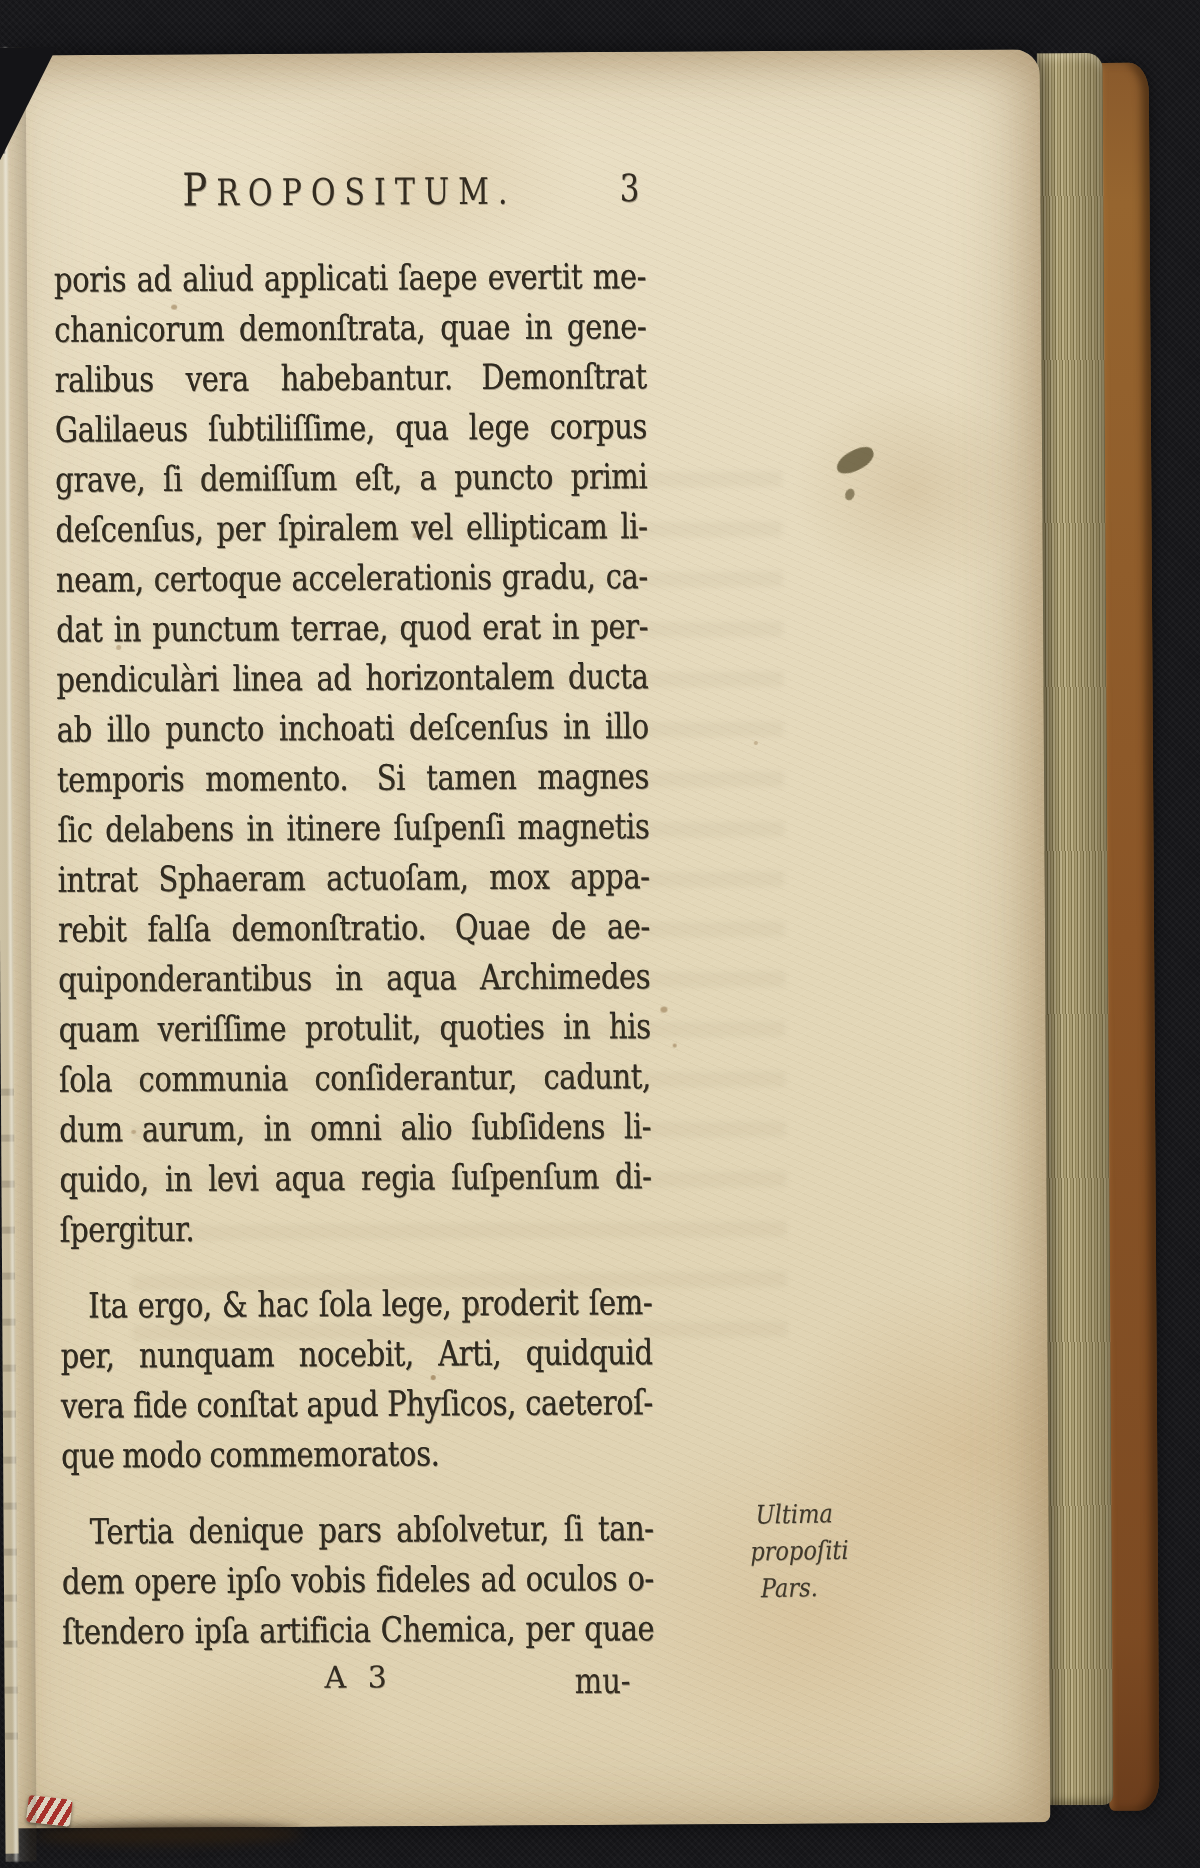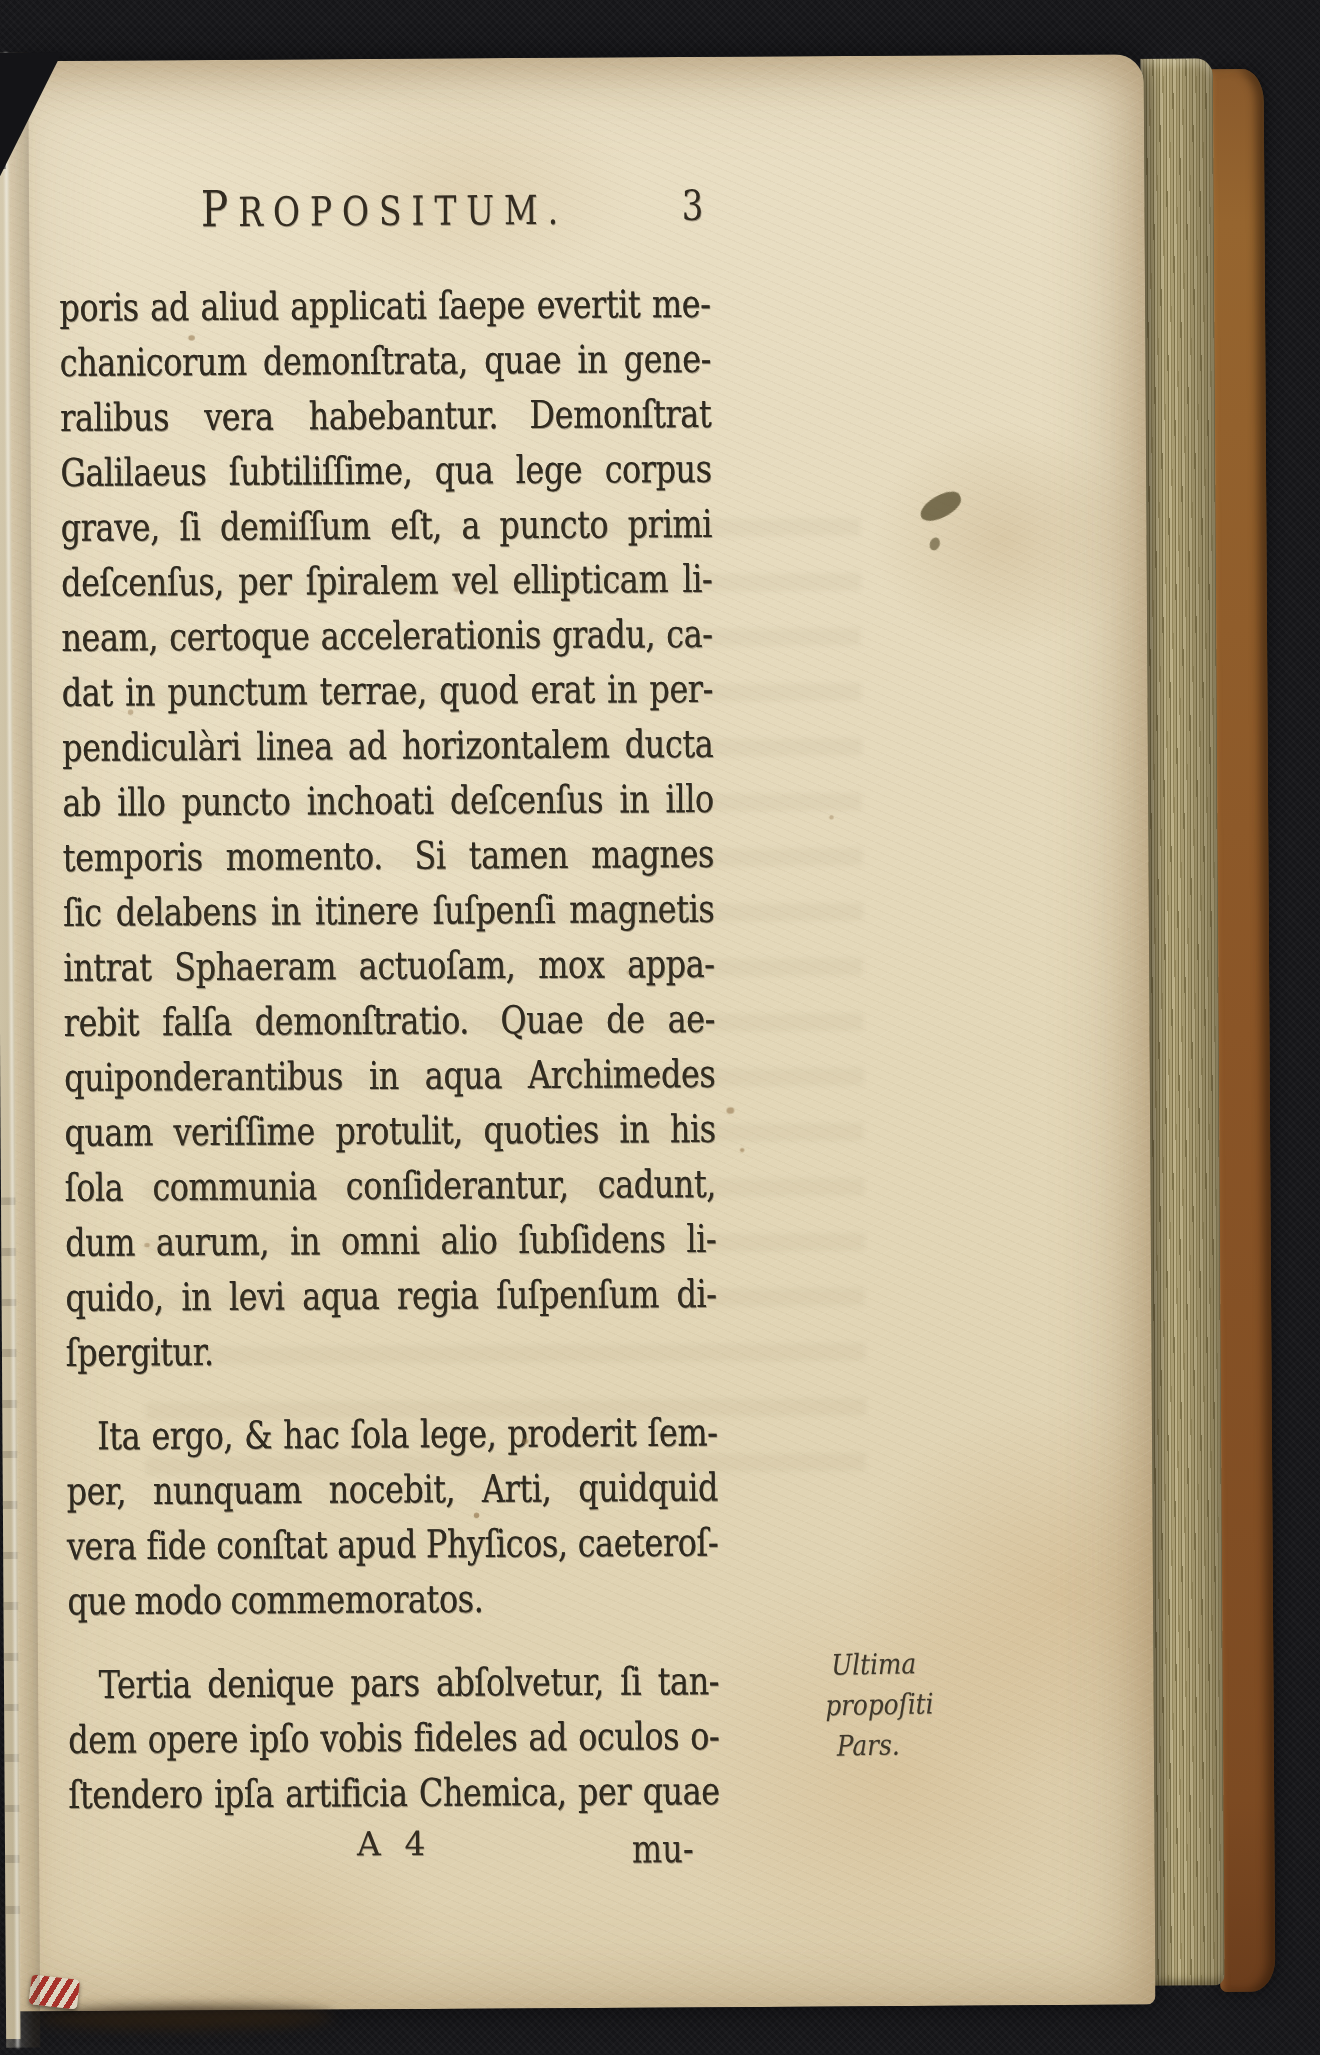--- a/index.html
+++ b/index.html
@@ -196,21 +196,21 @@
             <div class="line">vera fide conſtat apud Phyſicos, caeteroſ-</div>
             <div class="line flush">que modo commemoratos.</div>
           </div>
           <div class="paragraph">
             <div class="line indent">Tertia denique pars abſolvetur, ſi tan-</div>
             <div class="line">dem opere ipſo vobis fideles ad oculos o-</div>
             <div class="line">ſtendero ipſa artificia Chemica, per quae</div>
           </div>
         </div>
       <div class="signature-row">
-        <span class="signature-mark tall">A 4</span>
+        <span class="signature-mark tall">A 3</span>
         <span class="catchword tall">mu-</span>
       </div>
     </div>
 
     <div class="margin-note">
       <span class="note-line">Ultima</span>
       <span class="note-line">propoſiti</span>
       <span class="note-line">Pars.</span>
     </div>
 

